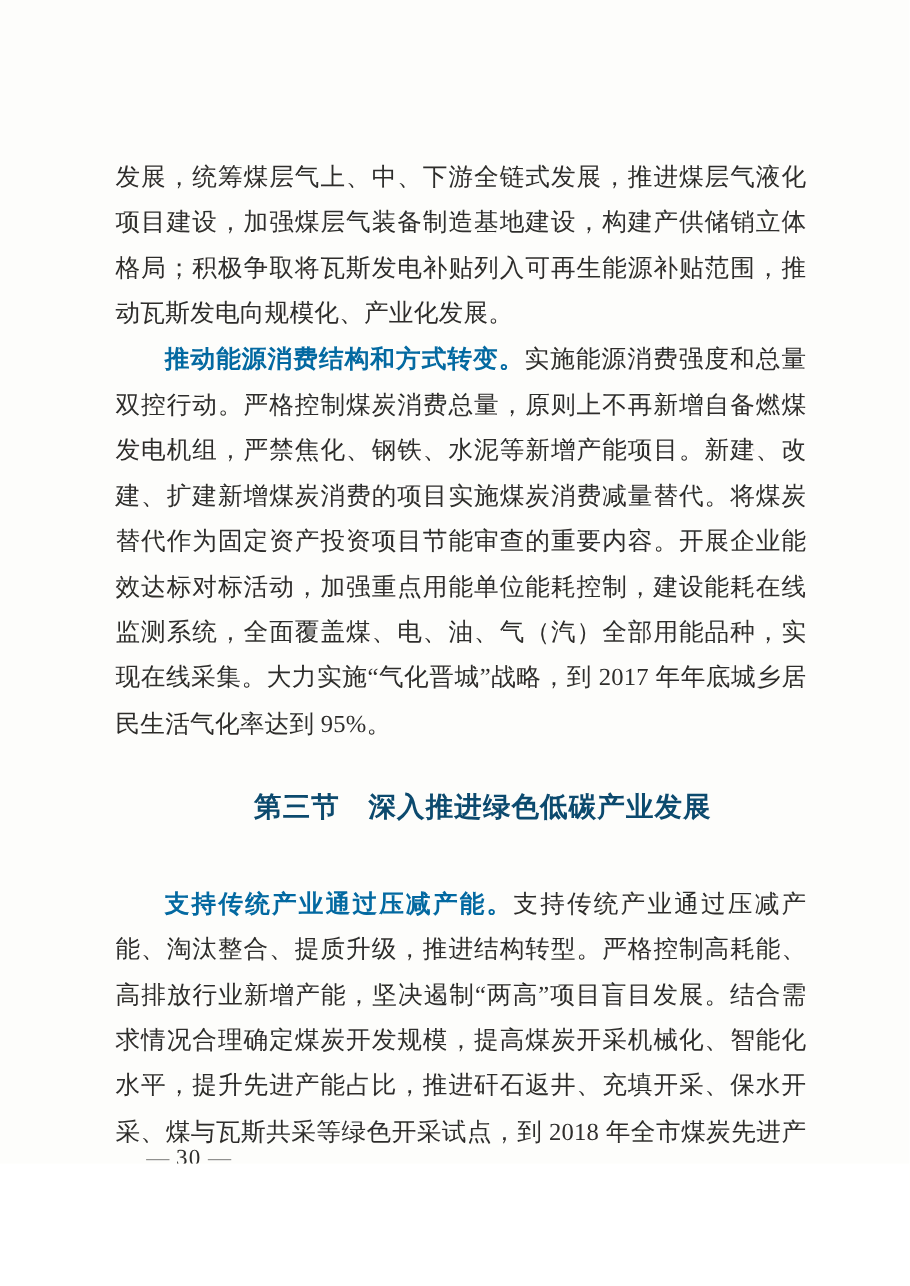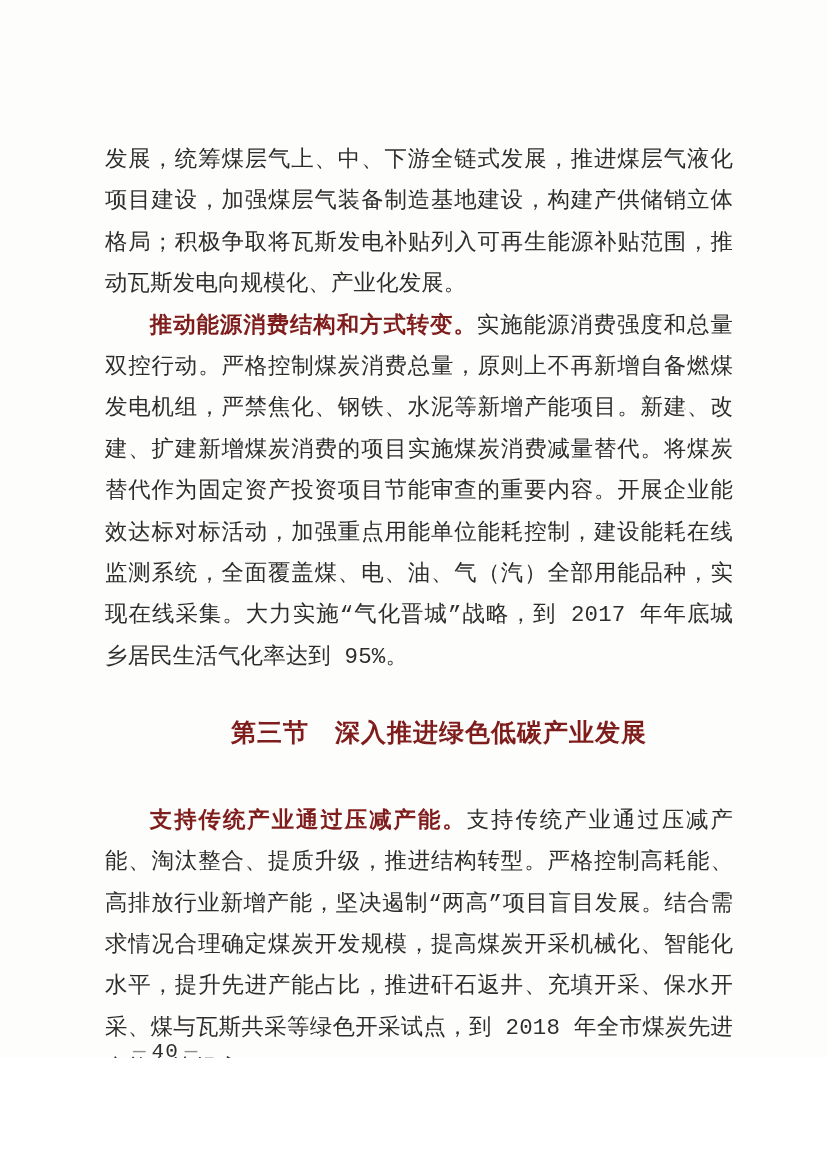--- a/index.html
+++ b/index.html
@@ -6,21 +6,21 @@
     margin: 0;
     padding: 0;
     background: #ffffff;
   }
   .page {
     position: relative;
     width: 827px;
     height: 1058px;
     background: #fdfdfb;
     overflow: hidden;
-    font-family: Liberation Mono, monospace;
+    font-family: Liberation Serif, serif;
     color: #2e2d2b;
   }
   .textblock {
     position: absolute;
     left: 105px;
     top: 140px;
     width: 628px;
     font-size: 22.4px;
     line-height: 41.4px;
     text-align: justify;
@@ -28,31 +28,31 @@
     letter-spacing: 0.2px;
   }
   .para {
     margin: 0;
   }
   .para.indent {
     text-indent: 2em;
   }
   .para .lead {
     font-weight: bold;
-    color: #7f1d1d;
+    color: #0369a1;
   }
   .section-heading {
     margin: 36px 0 45px 0;
     padding: 0;
     position: relative;
     left: 20px;
     text-align: center;
     font-size: 25px;
     font-weight: bold;
-    color: #7f1d1d;
+    color: #0c4a6e;
     line-height: 41.4px;
     letter-spacing: 1px;
     text-indent: 0;
   }
   .footer {
     position: absolute;
     left: 127px;
     top: 1038px;
     font-size: 21px;
     line-height: 28px;
@@ -89,19 +89,19 @@
     <p class="para"><span>发展，统筹煤层气上、中、下游全链式发展，推进煤层气液化项目建设，加强煤层气装备制造基地建设，构建产供储销立体格局；积极争取将瓦斯发电补贴列入可再生能源补贴范围，推动瓦斯发电向规模化、产业化发展。</span></p>
 
     <p class="para indent"><span class="lead">推动能源消费结构和方式转变。</span><span>实施能源消费强度和总量双控行动。严格控制煤炭消费总量，原则上不再新增自备燃煤发电机组，严禁焦化、钢铁、水泥等新增产能项目。新建、改建、扩建新增煤炭消费的项目实施煤炭消费减量替代。将煤炭替代作为固定资产投资项目节能审查的重要内容。开展企业能效达标对标活动，加强重点用能单位能耗控制，建设能耗在线监测系统，全面覆盖煤、电、油、气（汽）全部用能品种，实现在线采集。大力实施“气化晋城”战略，到 2017 年年底城乡居民生活气化率达到 95%。</span></p>
 
     <h2 class="section-heading">第三节　深入推进绿色低碳产业发展</h2>
 
     <p class="para indent"><span class="lead">支持传统产业通过压减产能。</span><span>支持传统产业通过压减产能、淘汰整合、提质升级，推进结构转型。严格控制高耗能、高排放行业新增产能，坚决遏制“两高”项目盲目发展。结合需求情况合理确定煤炭开发规模，提高煤炭开采机械化、智能化水平，提升先进产能占比，推进矸石返井、充填开采、保水开采、煤与瓦斯共采等绿色开采试点，到 2018 年全市煤炭先进产能占比提高</span></p>
 
   </div>
 
-  <div class="footer"><span class="dash">—</span><span class="num">40</span><span class="dash">—</span></div>
+  <div class="footer"><span class="dash">—</span><span class="num">30</span><span class="dash">—</span></div>
 
   <div class="speck s1"></div>
   <div class="speck s2"></div>
   <div class="speck s3"></div>
 
 </div>
 
 </body></html>

